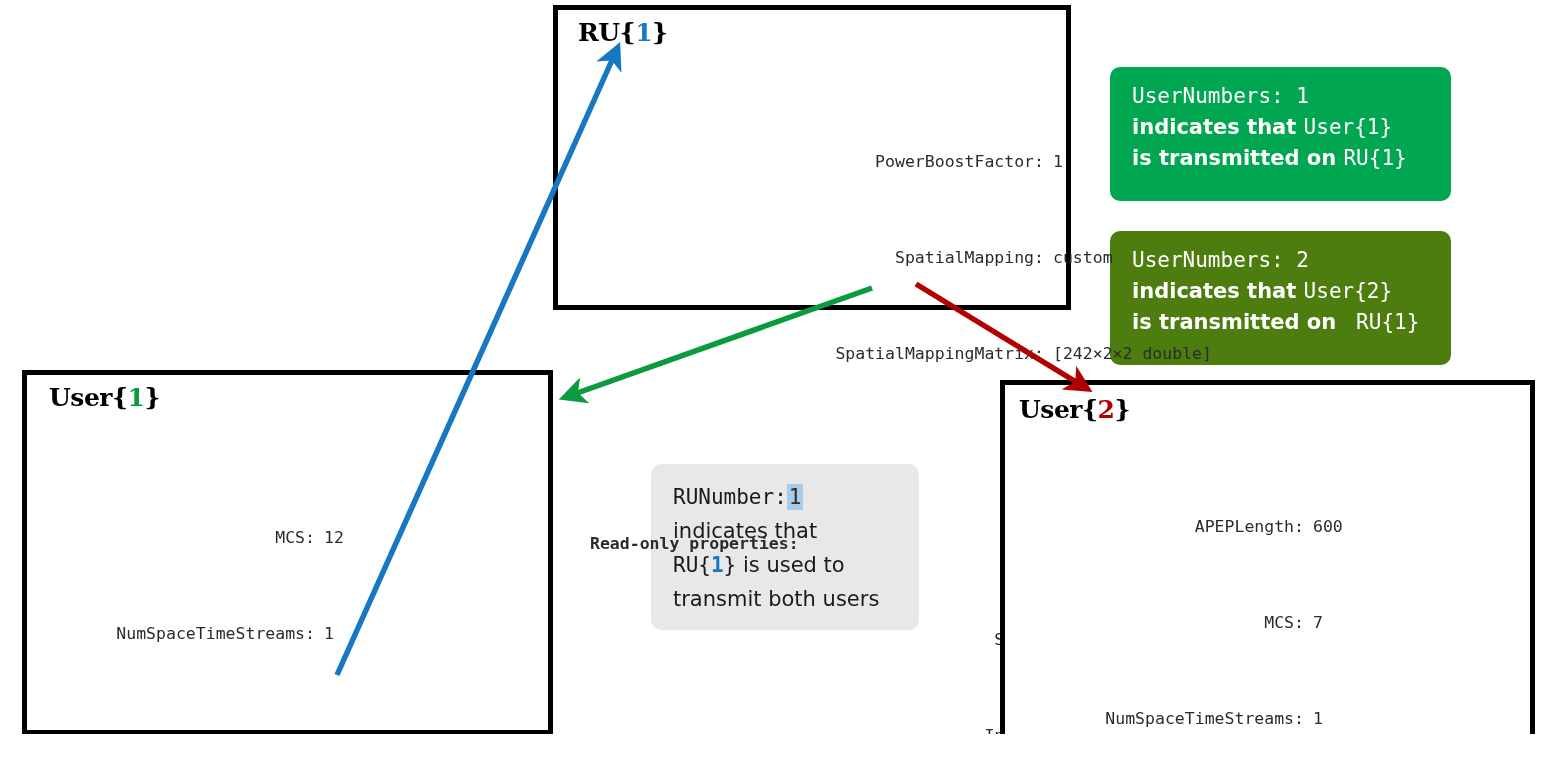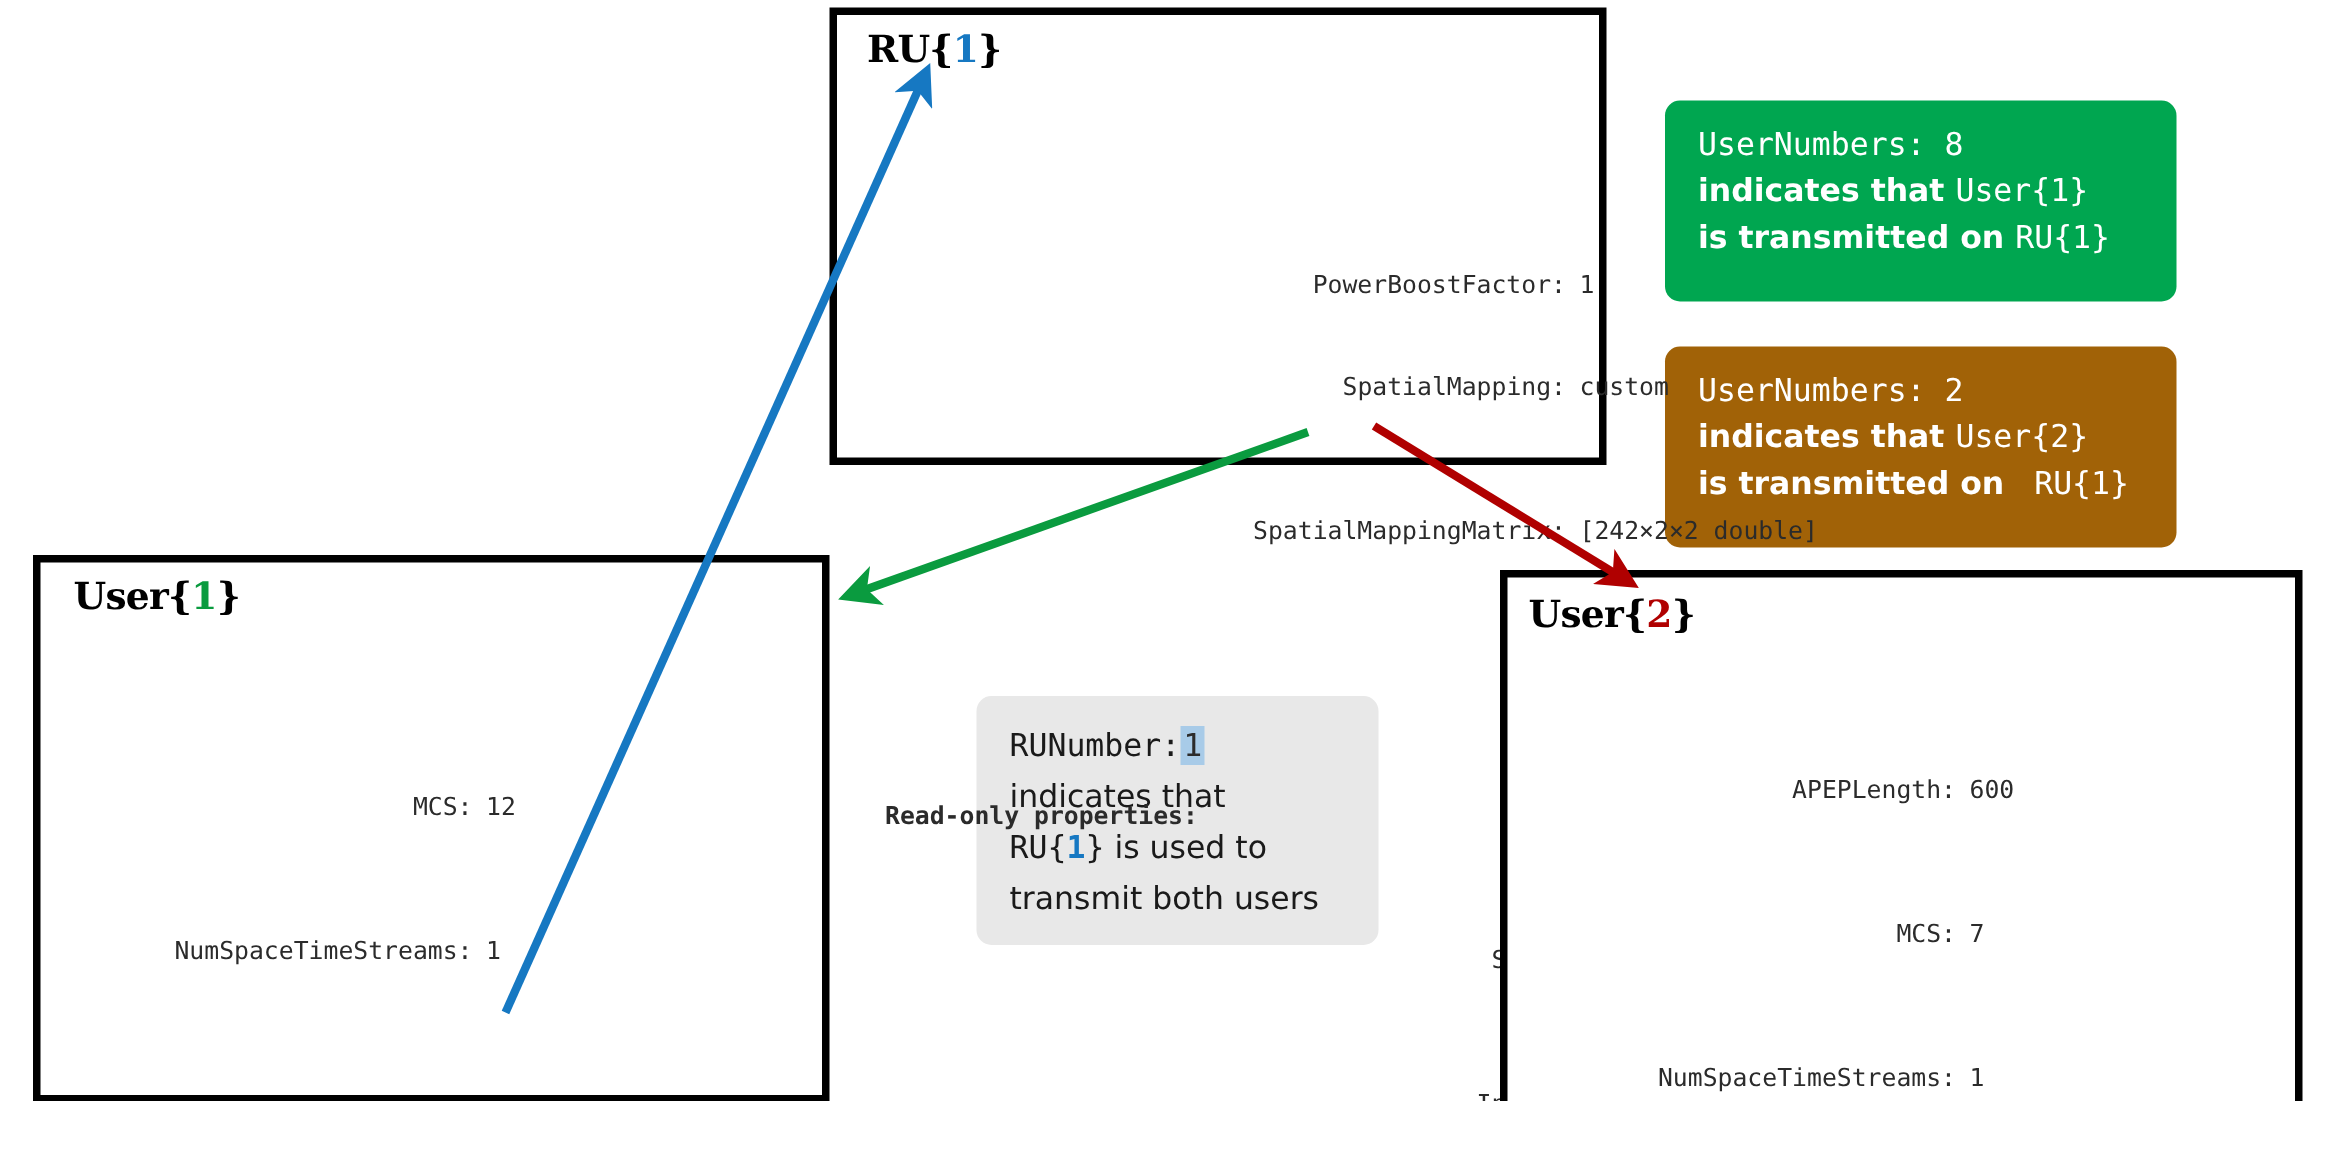--- a/index.html
+++ b/index.html
@@ -90,21 +90,21 @@
   }
 
   #callout-green {
     background: #00a650;
     color: #ffffff;
     font-size: 21px;
     line-height: 31px;
     padding: 14px 0 14px 22px;
   }
   #callout-red {
-    background: #a16207;
+    background: #4d7c0f;
     color: #ffffff;
     font-size: 21px;
     line-height: 31px;
     padding: 14px 0 14px 22px;
   }
   #callout-gray {
     background: #e8e8e8;
     color: #1a1a1a;
     font-size: 21px;
     line-height: 34px;
@@ -126,21 +126,21 @@
 <body>
 
 <div id="stage">
 
   <div class="prop-box" id="ru-box" style="left:553px; top:5px; width:518px; height:305px;">
 
     <div class="box-title" style="left:20px; top:8px;"><span>RU{</span><span class="num-blue">1</span><span>}</span></div>
 
     <div class="prop-list" style="left:18px; top:68px;">
 
-      <span class="prop-row"><span class="pname" style="width:468px;margin-top:28px;">PowerBoostFactor:</span><span class="pval" style="padding-left:9px;">1</span></span>
+      <span class="prop-row"><span class="pname" style="width:468px;">PowerBoostFactor:</span><span class="pval" style="padding-left:9px;">1</span></span>
 
       <span class="prop-row"><span class="pname" style="width:468px;">SpatialMapping:</span><span class="pval" style="padding-left:9px;">custom</span></span>
 
       <span class="prop-row"><span class="pname" style="width:468px;">SpatialMappingMatrix:</span><span class="pval" style="padding-left:9px;">[242×2×2 double]</span></span>
 
       <span class="spacer-row"></span>
 
       <span class="section-head" style="padding-left:14px;font-weight:bold;">Read-only properties:</span>
 
       <span class="prop-row"><span class="pname" style="width:468px;">Size:</span><span class="pval" style="padding-left:9px;">242</span></span>
@@ -211,21 +211,21 @@
       
 
       
 
       
 
     </div>
   </div>
 
   <div class="callout" id="callout-green" style="left:1110px; top:67px; width:341px; height:134px;">
-    <span class="c-line"><span class="mono">UserNumbers: 8</span></span>
+    <span class="c-line"><span class="mono">UserNumbers: 1</span></span>
     <span class="c-line"><span class="sans-bold">indicates that </span><span class="mono">User{1}</span></span>
     <span class="c-line"><span class="sans-bold">is transmitted on </span><span class="mono">RU{1}</span></span>
   </div>
 
   <div class="callout" id="callout-red" style="left:1110px; top:231px; width:341px; height:134px;">
     <span class="c-line"><span class="mono">UserNumbers: 2</span></span>
     <span class="c-line"><span class="sans-bold">indicates that </span><span class="mono">User{2}</span></span>
     <span class="c-line"><span class="sans-bold">is transmitted on </span><span class="mono"> RU{1}</span></span>
   </div>
 

